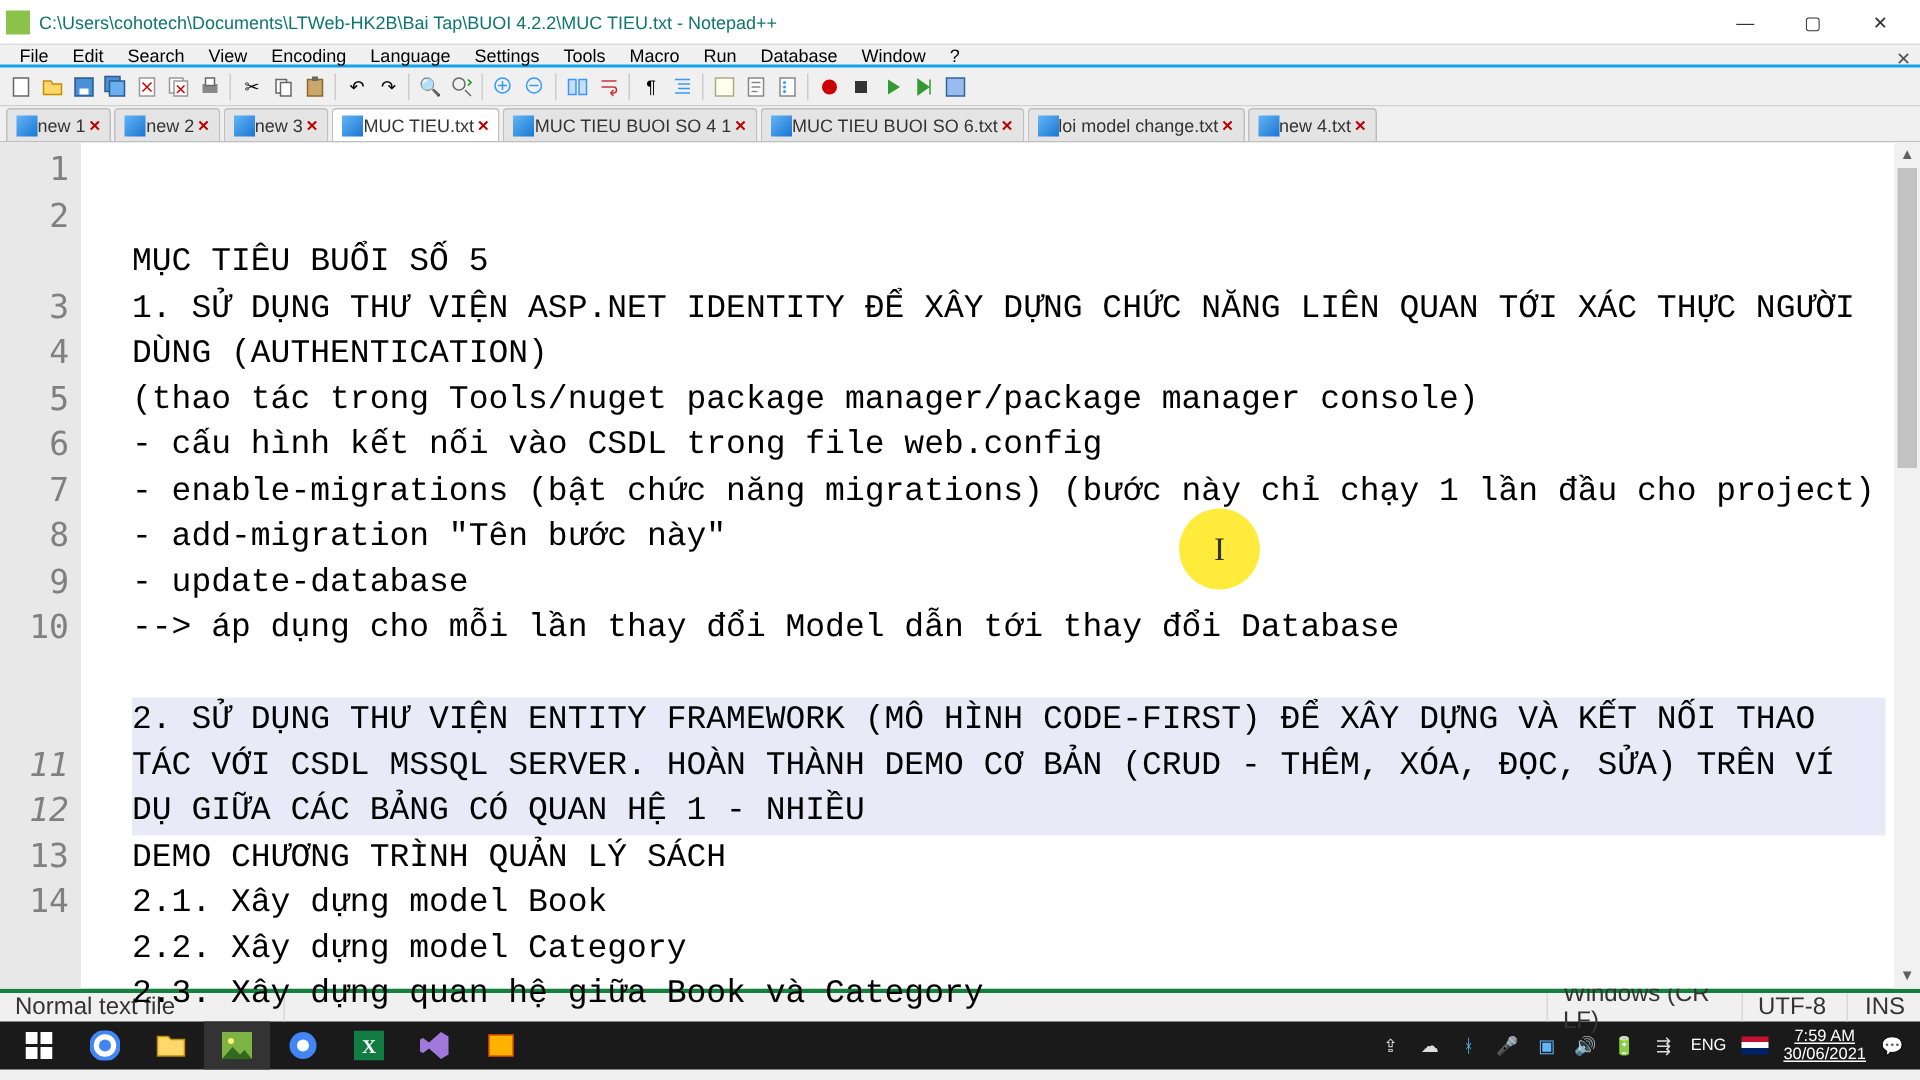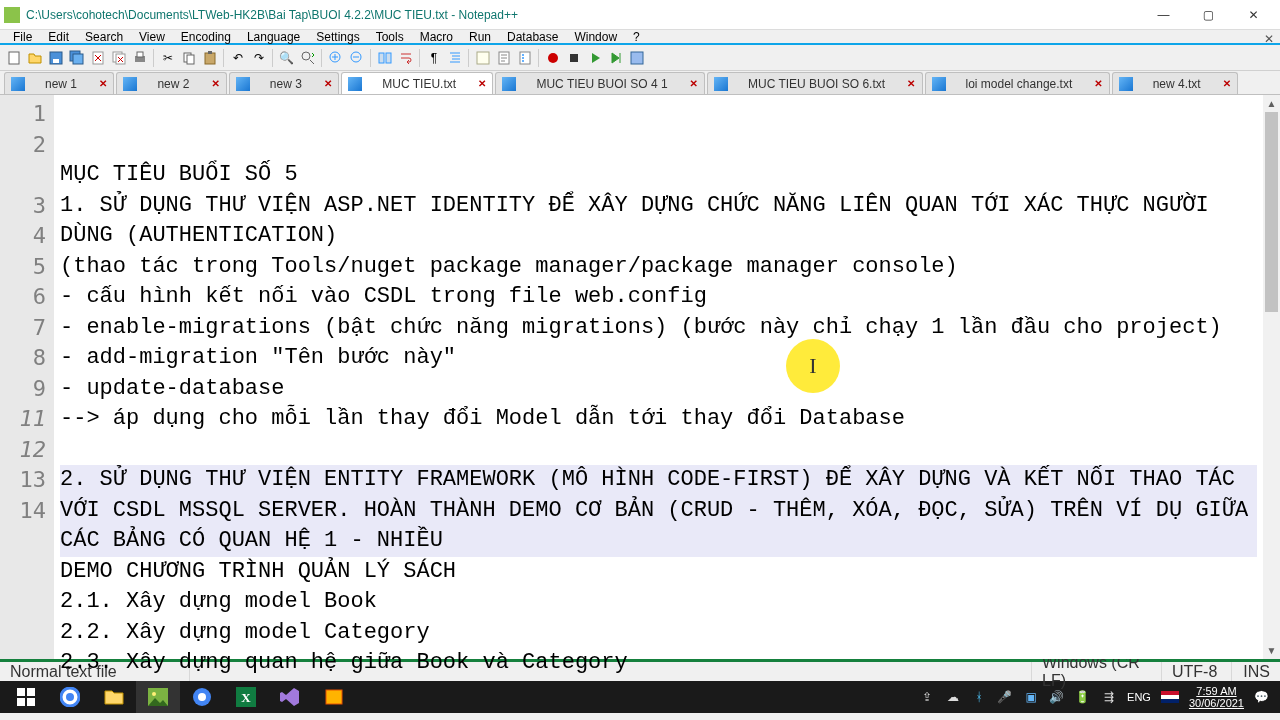--- a/index.html
+++ b/index.html
@@ -18,32 +18,32 @@
   .menu-close { position:absolute; right:6px; top:2px; font-size:12px; color:#555; }
 
   
   .toolbar { height:26px; background:#f0f0f0; border-bottom:1px solid #d0d0d0; display:flex; align-items:center; padding:0 4px; gap:1px; }
   .tbtn { width:20px; height:20px; display:flex; align-items:center; justify-content:center; border:1px solid transparent; }
   .tsep { width:2px; height:18px; border-left:1px solid #ccc; margin:0 2px; }
   .tbtn svg { width:16px; height:16px; }
 
   
   .tabbar { height:24px; background:#f0f0f0; display:flex; align-items:flex-end; padding:0 4px; gap:2px; border-bottom:1px solid #bfbfbf; }
-  .tab { height:22px; display:flex; align-items:center; background:#e4e4e4; border:1px solid #bfbfbf; border-bottom:none; padding:0 6px; gap:20px; font-size:12px; color:#333; border-radius:3px 3px 0 0;}
+  .tab { height:22px; display:flex; align-items:center; background:#e4e4e4; border:1px solid #bfbfbf; border-bottom:none; padding:0 6px; gap:0; font-size:12px; color:#333; border-radius:3px 3px 0 0;}
   .tab.active { background:#fff; }
   .tab .tab-icon { width:14px; height:14px; display:inline-block; }
   .tab .tab-close { font-size:10px; color:#b00; margin-left:2px; font-weight:bold; }
   .ic-txt { background:linear-gradient(135deg,#64b5f6,#1976d2); }
 
   
   .editor { position:relative; height:calc(720px - 30px - 22px - 26px - 24px - 22px - 32px); background:#fff; display:flex; }
   .gutter { width:54px; background:#e8e8e8; text-align:right; padding:4px 8px 0 0; color:#808080; font-family:Consolas,monospace; font-size:22px; line-height:30.5px; }
   .gutter .ln { height:30.5px; }
   .textarea { flex:1; padding:4px 6px 0 6px; font-family:Consolas,"Courier New",monospace; font-size:22px; line-height:30.5px; color:#000; white-space:pre-wrap; word-break:break-word; position:relative; }
-  .textarea .line { min-height:30.5px; }
+  .textarea .line { min-height:30.5px;margin-left:28px; }
   .textarea .hl { background:#e9e9f8; }
   .vscroll { width:17px; background:#f1f1f1; display:flex; flex-direction:column; }
   .v-btn { height:17px; background:#f1f1f1; display:flex; align-items:center; justify-content:center; color:#606060; font-size:10px;}
   .v-track { flex:1; background:#f1f1f1; position:relative; }
   .v-thumb { position:absolute; top:0; left:2px; right:2px; height:200px; background:#c2c2c2; }
 
   .cursor-highlight { position:absolute; width:54px; height:54px; border-radius:50%; background:#ffeb3b; top:244px; left:732px; display:flex; align-items:center; justify-content:center; font-family:"Times New Roman",serif; font-size:22px; color:#333; pointer-events:none; }
 
   
   .statusbar { height:22px; background:#f0f0f0; border-top:3px solid #15803d; display:flex; align-items:center; font-size:16px; color:#333; }
@@ -284,20 +284,21 @@
   <div class="gutter" id="gutter">
       <div class="ln" style="height: 30.5px;">1</div>
       <div class="ln" style="height: 61px;">2</div>
       <div class="ln" style="height: 30.5px;">3</div>
       <div class="ln" style="height: 30.5px;">4</div>
       <div class="ln" style="height: 30.5px;">5</div>
       <div class="ln" style="height: 30.5px;">6</div>
       <div class="ln" style="height: 30.5px;">7</div>
       <div class="ln" style="height: 30.5px;">8</div>
       <div class="ln" style="height: 30.5px;">9</div>
+      <div class="ln" style="height: 91.5px;">10</div>
       <div class="ln" style="height: 30.5px; font-style: italic;">11</div>
       <div class="ln" style="height: 30.5px; font-style: italic;">12</div>
       <div class="ln" style="height: 30.5px;">13</div>
       <div class="ln" style="height: 30.5px;">14</div>
     </div>
   <div class="textarea" id="textarea">
     <div class="line">MỤC TIÊU BUỔI SỐ 5</div><div class="line">1. SỬ DỤNG THƯ VIỆN ASP.NET IDENTITY ĐỂ XÂY DỰNG CHỨC NĂNG LIÊN QUAN TỚI XÁC THỰC NGƯỜI DÙNG (AUTHENTICATION)</div><div class="line">(thao tác trong Tools/nuget package manager/package manager console)</div><div class="line">- cấu hình kết nối vào CSDL trong file web.config</div><div class="line">- enable-migrations (bật chức năng migrations) (bước này chỉ chạy 1 lần đầu cho project)</div><div class="line">- add-migration "Tên bước này"</div><div class="line">- update-database</div><div class="line">--&gt; áp dụng cho mỗi lần thay đổi Model dẫn tới thay đổi Database</div><div class="line"></div><div class="line hl">2. SỬ DỤNG THƯ VIỆN ENTITY FRAMEWORK (MÔ HÌNH CODE-FIRST) ĐỂ XÂY DỰNG VÀ KẾT NỐI THAO TÁC VỚI CSDL MSSQL SERVER. HOÀN THÀNH DEMO CƠ BẢN (CRUD - THÊM, XÓA, ĐỌC, SỬA) TRÊN VÍ DỤ GIỮA CÁC BẢNG CÓ QUAN HỆ 1 - NHIỀU</div><div class="line">DEMO CHƯƠNG TRÌNH QUẢN LÝ SÁCH</div><div class="line">2.1. Xây dựng model Book</div><div class="line">2.2. Xây dựng model Category</div><div class="line">2.3. Xây dựng quan hệ giữa Book và Category</div><div class="cursor-highlight">I</div>
   </div>
   <div class="vscroll">
     <div class="v-btn">▲</div>

